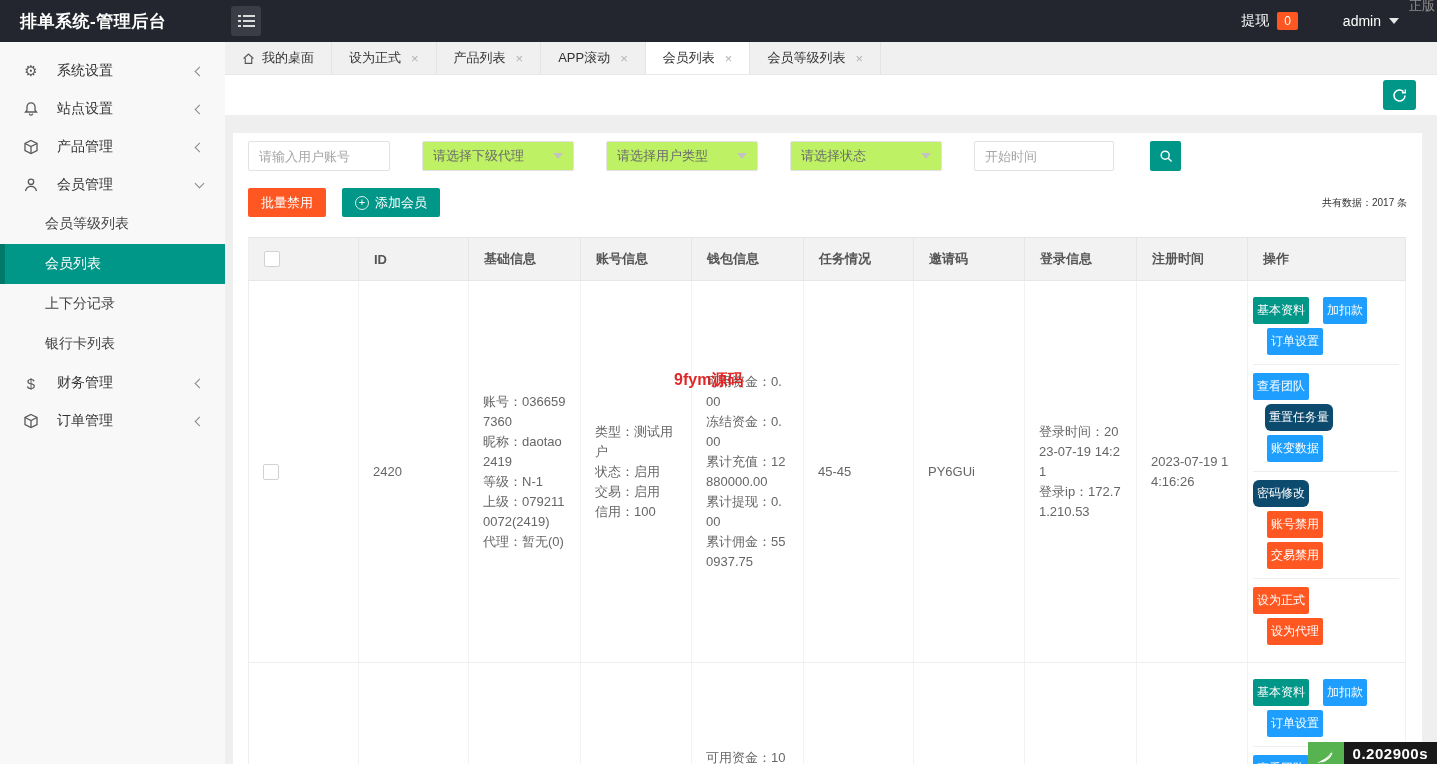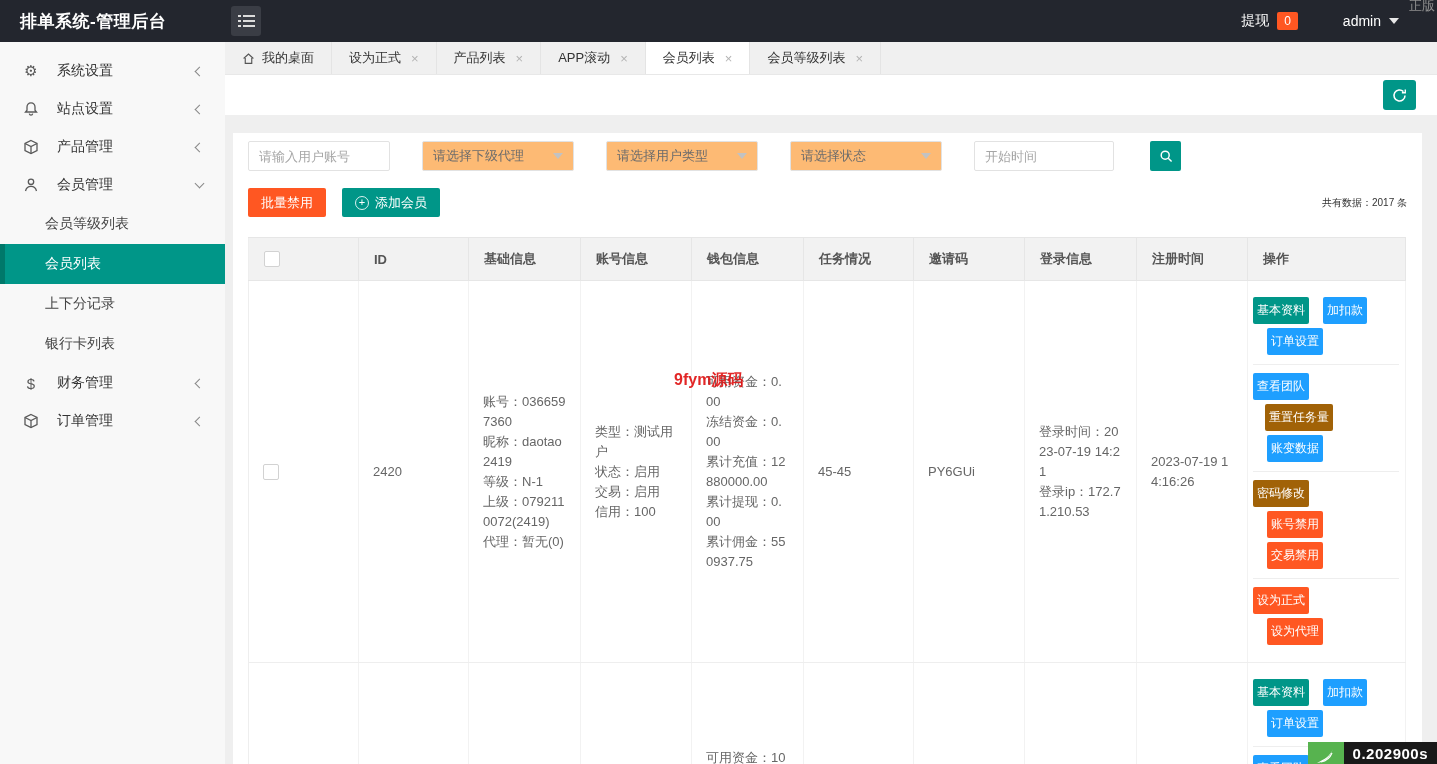--- a/index.html
+++ b/index.html
@@ -45,21 +45,21 @@
 
   
   .content { flex: 1; background: #efefef; padding: 18px 15px 0 8px; overflow: hidden; }
   .panel { background: #fff; padding: 8px 15px 15px; min-height: 660px; }
 
   .filter-row { display: flex; align-items: flex-start; gap: 16px; }
   .txt-input { height: 30px; border: 1px solid #e2e2e2; border-radius: 2px; padding: 0 10px; font-size: 13px; color: #333; outline: none; font-family: inherit; }
   .txt-input::placeholder { color: #a6a6a6; }
   .f-account { width: 142px; margin-right: 16px; }
   .f-date { width: 140px; margin-right: 20px; }
-  .select { width: 152px; height: 30px; border: 1px solid #e2e2e2; border-radius: 2px; display: flex; align-items: center; padding: 0 10px; margin-right: 16px; font-size: 13px; color: #6b6b6b; cursor: pointer; background: #fdba74; }
+  .select { width: 152px; height: 30px; border: 1px solid #e2e2e2; border-radius: 2px; display: flex; align-items: center; padding: 0 10px; margin-right: 16px; font-size: 13px; color: #6b6b6b; cursor: pointer; background: #bef264; }
   .select span { flex: 1; }
   .select .caret-sm { width: 0; height: 0; border-left: 5px solid transparent; border-right: 5px solid transparent; border-top: 6px solid #c2c2c2; }
   .search-btn { width: 31px; height: 30px; background: #009688; border: none; border-radius: 2px; display: flex; align-items: center; justify-content: center; cursor: pointer; }
 
   .btn-row { display: flex; align-items: center; margin-top: 17px; }
   .btn { border: none; border-radius: 2px; color: #fff; font-size: 13px; height: 29px; padding: 0 13px; cursor: pointer; display: inline-flex; align-items: center; font-family: inherit; }
   .btn-red { background: #FF5722; }
   .btn-teal { background: #009688; }
   .plus-circle { width: 14px; height: 14px; border: 1px solid rgba(255,255,255,.85); border-radius: 50%; display: inline-flex; align-items: center; justify-content: center; margin-right: 6px; font-size: 11px; line-height: 1; }
   .total-info { margin-left: auto; font-size: 10px; color: #333; }
@@ -68,21 +68,21 @@
   table { border-collapse: collapse; table-layout: fixed; width: 1157px; margin-top: 20px; border-left: 1px solid #eee; border-right: 1px solid #eee; }
   th { background: #f2f2f2; height: 43px; font-size: 13px; font-weight: bold; color: #555; text-align: left; padding: 0 15px; border: 1px solid #e6e6e6; border-width: 1px 1px 1px 0; }
   td { font-size: 13px; color: #666; padding: 10px 14px; line-height: 20px; vertical-align: middle; word-break: break-all; border-bottom: 1px solid #eee; border-right: 1px solid #f2f2f2; }
   .cb { width: 16px; height: 16px; background: #fff; border: 1px solid #d2d2d2; border-radius: 2px; cursor: pointer; }
   td.actions-cell { vertical-align: top; padding: 8px 6px 8px 5px; }
   .action-group { padding: 6px 0 7px; }
   .action-group + .action-group { border-top: 1px solid #eee; }
   .abtn { border: none; border-radius: 2px; color: #fff; font-size: 12px; height: 27px; padding: 0 4px; cursor: pointer; font-family: inherit; display: inline-block; margin: 2px 0; }
   .a-teal { background: #009688; }
   .a-blue { background: #1E9FFF; }
-  .a-yellow { background: #a16207; }
+  .a-yellow { background: #0c4a6e; border-radius: 6px; }
   .a-red { background: #FF5722; }
   .aline { display: block; }
   .ind { margin-left: 14px; }
   .ind2 { margin-left: 12px; }
   .gap-r { margin-right: 14px; }
   .wallet-partial { vertical-align: top; padding-top: 85px; }
 
   
   .watermark { position: absolute; left: 674px; top: 370px; color: rgba(224,20,20,.92); font-size: 16px; font-weight: bold; z-index: 50; pointer-events: none; }
   .debug-badge { position: fixed; right: 0; bottom: -5px; height: 27px; display: flex; z-index: 60; }

